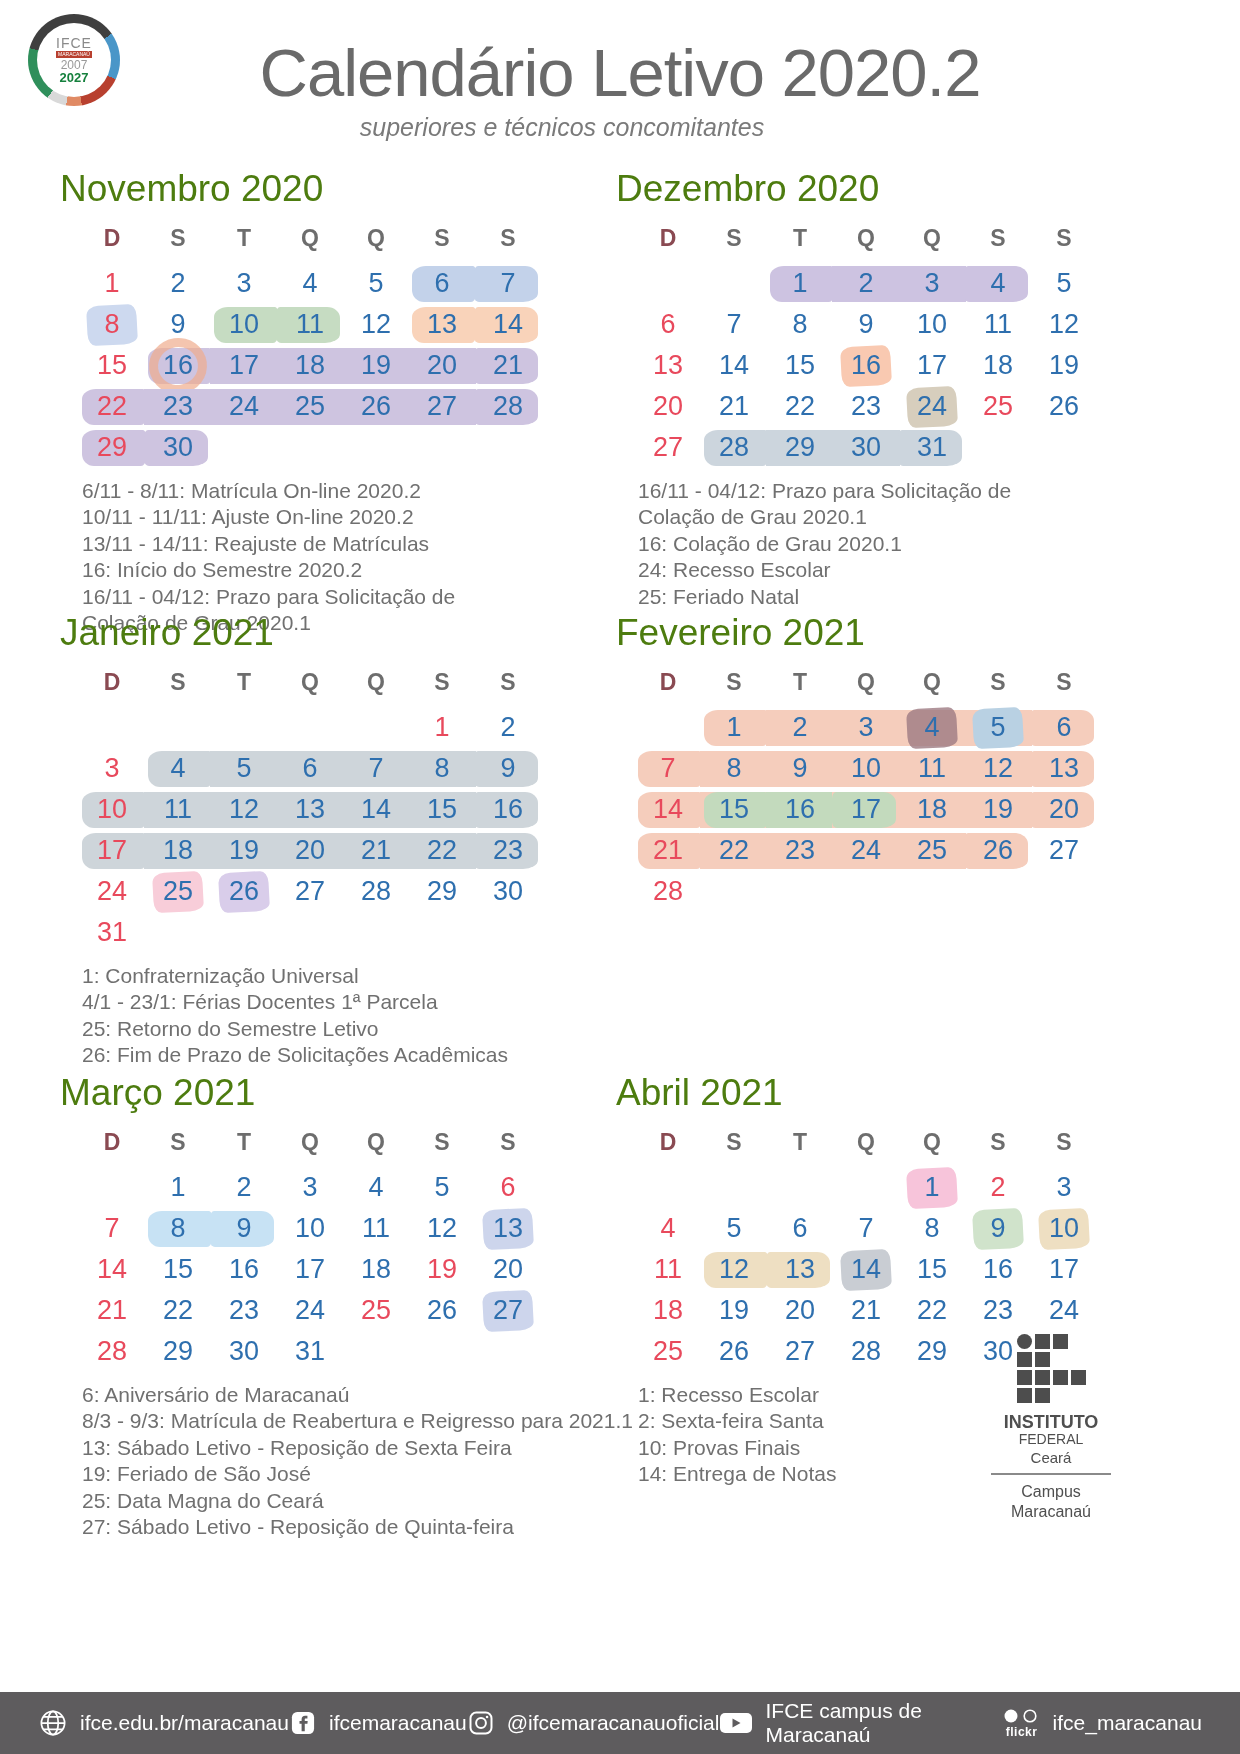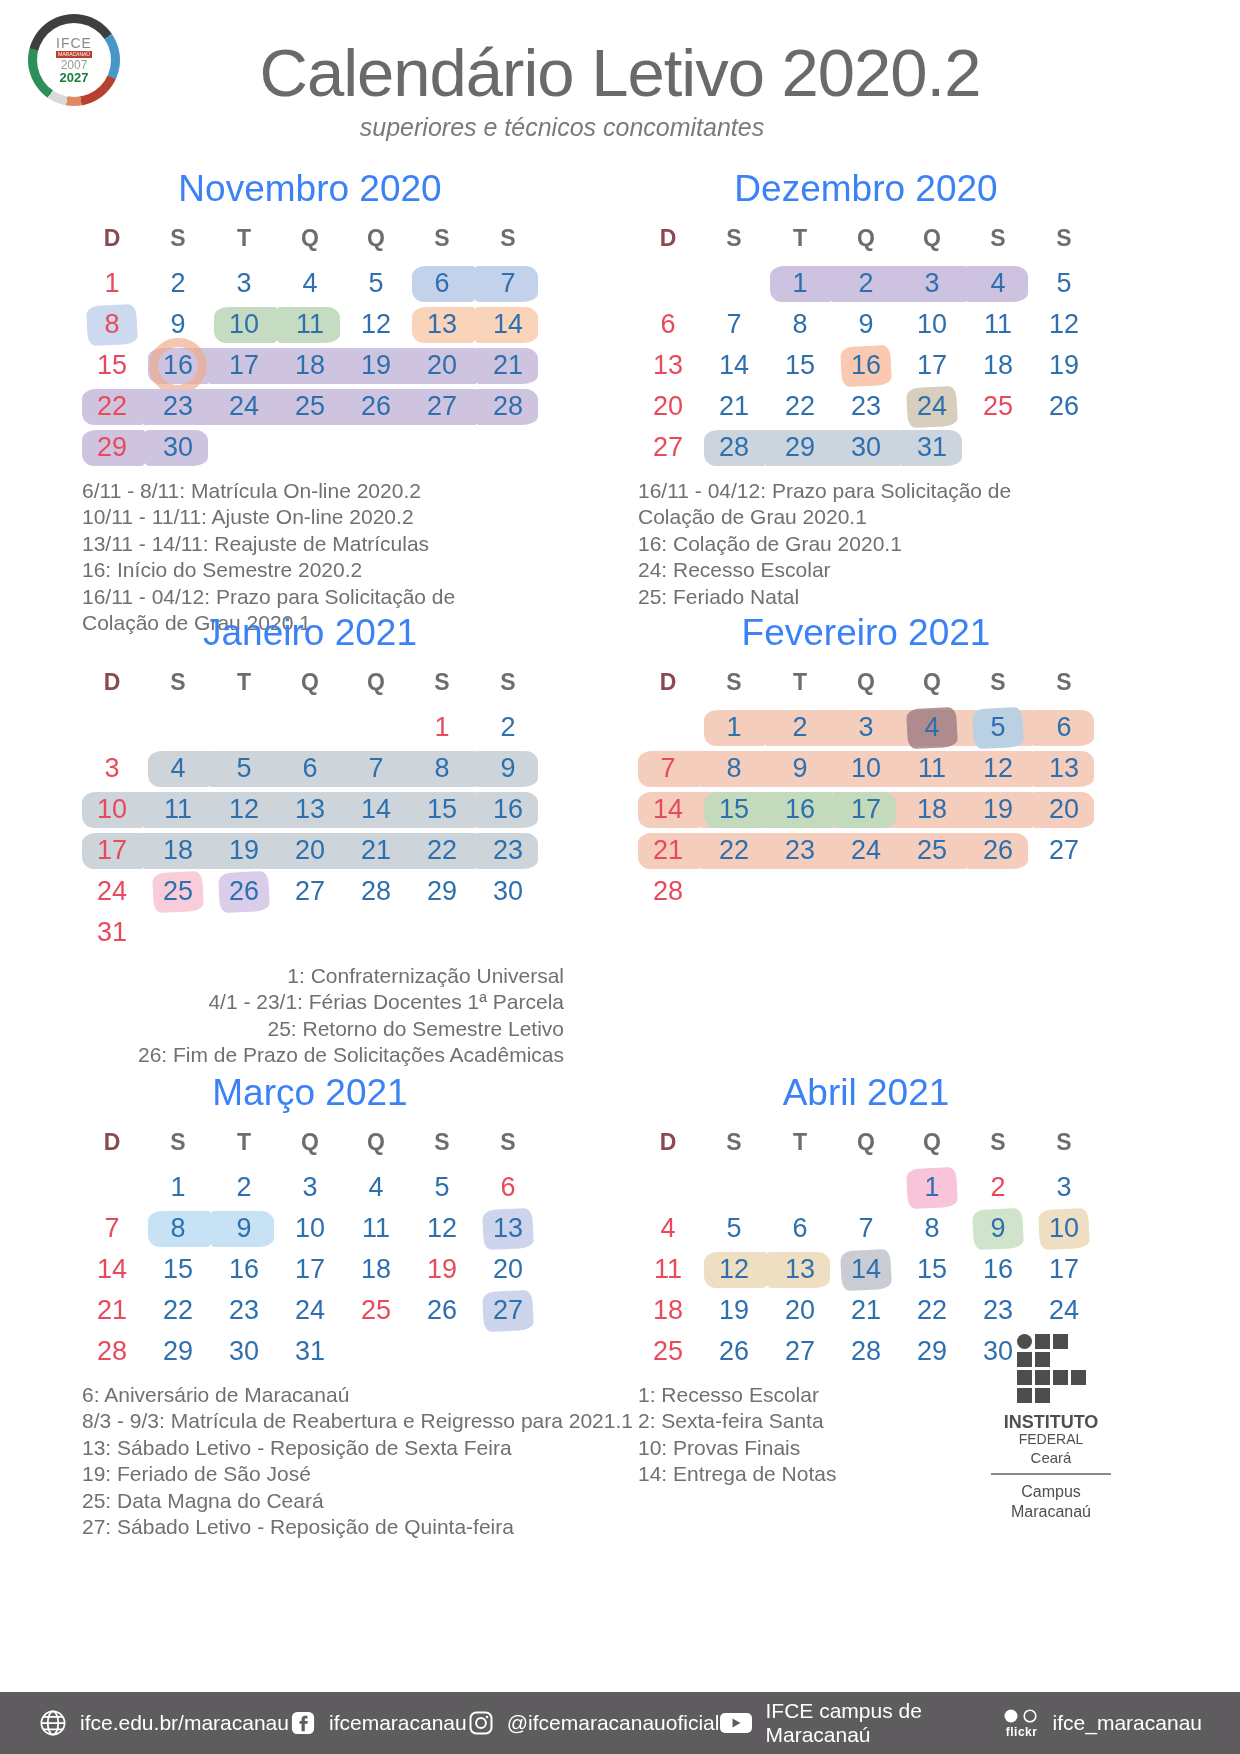--- a/index.html
+++ b/index.html
@@ -21,37 +21,37 @@
   .badge-inner .b1{font-size:14px;color:#8a8a8a;letter-spacing:1px;}
   .badge-inner .b2{font-size:5px;color:#fff;background:#b8402f;padding:1px 2px;margin:1px 0;}
   .badge-inner .b3{font-size:12px;color:#9a9a9a;}
   .badge-inner .b4{font-size:13px;font-weight:bold;color:#15803d;}
 
   
   .month{position:absolute;width:500px;}
   .m0{left:60px;top:168px;} .m1{left:616px;top:168px;}
   .m2{left:60px;top:612px;} .m3{left:616px;top:612px;}
   .m4{left:60px;top:1072px;} .m5{left:616px;top:1072px;}
-  .month-title{margin:0 0 12px 0;text-align:center;font-size:37px;font-weight:400;color:#3b82f6;}
+  .month-title{margin:0 0 12px 0;text-align:left;font-size:37px;font-weight:400;color:#4d7c0f;}
   .cal{display:grid;grid-template-columns:repeat(7,66px);grid-auto-rows:41px;justify-content:center;}
   .wd{height:36px;line-height:32px;text-align:center;font-weight:bold;font-size:23px;color:#6d6d6d;}
   .wd.first{color:#8a4a52;}
   .day{position:relative;text-align:center;font-size:27px;line-height:41px;color:#2e6fae;}
   .day.red{color:#e8495c;}
   .day .num{position:relative;z-index:2;}
   .hl{position:absolute;z-index:0;}
   .band-start{left:3px;right:-1px;top:3px;bottom:2px;border-radius:14px 3px 5px 12px / 10px 6px 8px 12px;}
   .band-mid{left:-1px;right:-1px;top:3px;bottom:2px;}
   .band-end{left:-1px;right:3px;top:3px;bottom:2px;border-radius:4px 13px 15px 5px / 7px 11px 9px 6px;}
   .patch{left:50%;top:50%;width:50px;height:40px;transform:translate(-50%,-50%) rotate(-3deg);
          border-radius:12px 8px 14px 8px / 10px 12px 8px 12px;}
   .ring{left:50%;top:50%;width:40px;height:38px;transform:translate(-50%,-50%) rotate(-8deg);
         border:9px solid;border-radius:50%;background:transparent !important;opacity:.7;}
   .legend{margin:10px 0 0 0;padding:0 0 0 22px;list-style:none;font-size:21px;color:#707070;line-height:1.26;width:452px;}
-  .m2 .legend{width:482px;text-align:right;}
+  .m2 .legend{width:482px;}
   .m3 .legend{width:500px;}
   .m4 .legend{width:585px;}
 
   
   .if-logo{position:absolute;right:104px;top:1334px;width:170px;text-align:center;color:#4f4f4f;}
   .if-blocks{display:grid;grid-template-columns:repeat(4,15px);grid-auto-rows:15px;gap:3px;justify-content:center;margin-bottom:10px;}
   .if-blocks .sq{background:#4d4d4d;}
   .if-blocks .ci{background:#4d4d4d;border-radius:50%;}
   .if-blocks .blank{background:transparent;}
   .if-l1{font-size:18px;font-weight:bold;line-height:1.05;}

